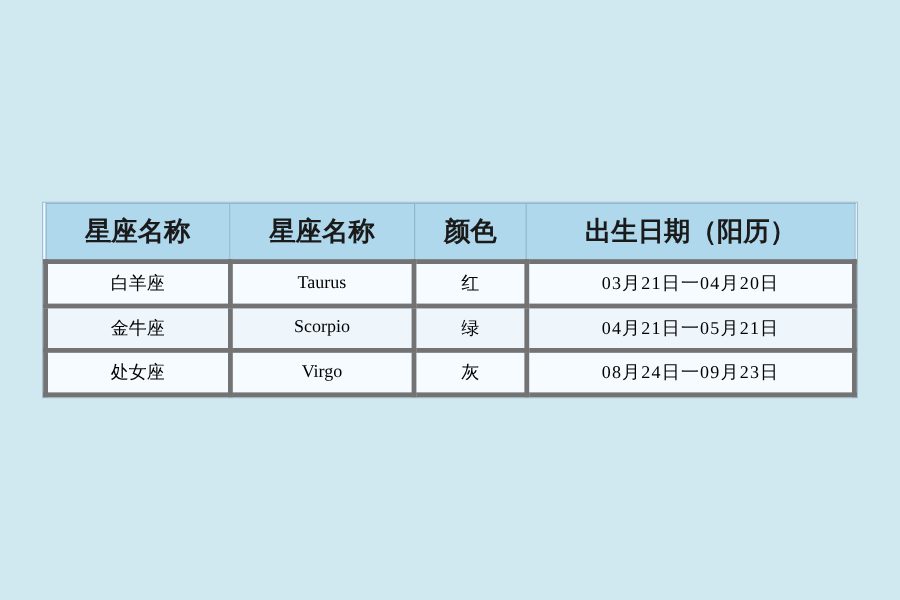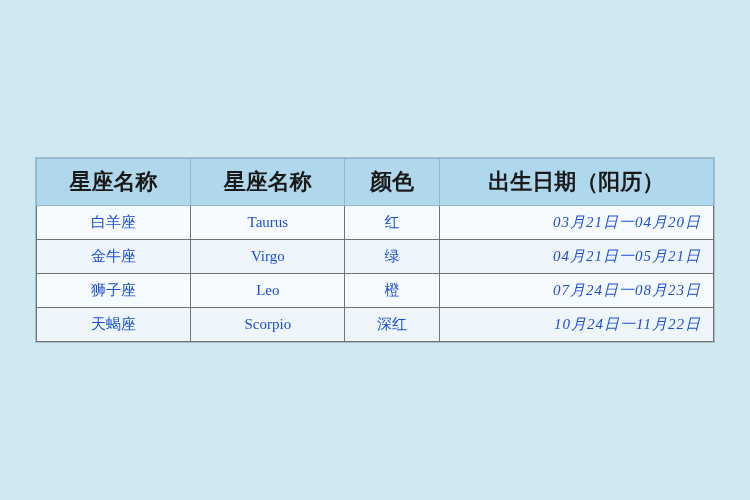--- a/index.html
+++ b/index.html
@@ -44,31 +44,30 @@
 
     tbody tr {
       background-color: #f5fbff;
     }
 
     tbody tr:nth-child(even) {
       background-color: #eef6fc;
     }
 
     tbody td {
-      border: 1px solid #737373;
+      border: 4px solid #737373;
       padding: 7px 12px;
       text-align: center;
       font-size: 15px;
-      color: #1d4ed8;
+      color: #000000;
     }
 
     tbody td:nth-child(4) {
-      text-align: right;
+      text-align: center;
       letter-spacing: 1px;
-      font-style: italic;
     }
   </style>
 </head>
 <body>
 
 <div class="table-container">
   <table>
     <thead>
       <tr>
         <th>星座名称</th>
@@ -79,31 +78,25 @@
     </thead>
     <tbody id="table-body">
     <tr>
           <td>白羊座</td>
           <td>Taurus</td>
           <td>红</td>
           <td>03月21日一04月20日</td>
         </tr>
         <tr>
           <td>金牛座</td>
-          <td>Virgo</td>
+          <td>Scorpio</td>
           <td>绿</td>
           <td>04月21日一05月21日</td>
         </tr>
         <tr>
-          <td>狮子座</td>
-          <td>Leo</td>
-          <td>橙</td>
-          <td>07月24日一08月23日</td>
-        </tr>
-        <tr>
-          <td>天蝎座</td>
-          <td>Scorpio</td>
-          <td>深红</td>
-          <td>10月24日一11月22日</td>
+          <td>处女座</td>
+          <td>Virgo</td>
+          <td>灰</td>
+          <td>08月24日一09月23日</td>
         </tr>
       </tbody>
   </table>
 </div>
 
 </body></html>

